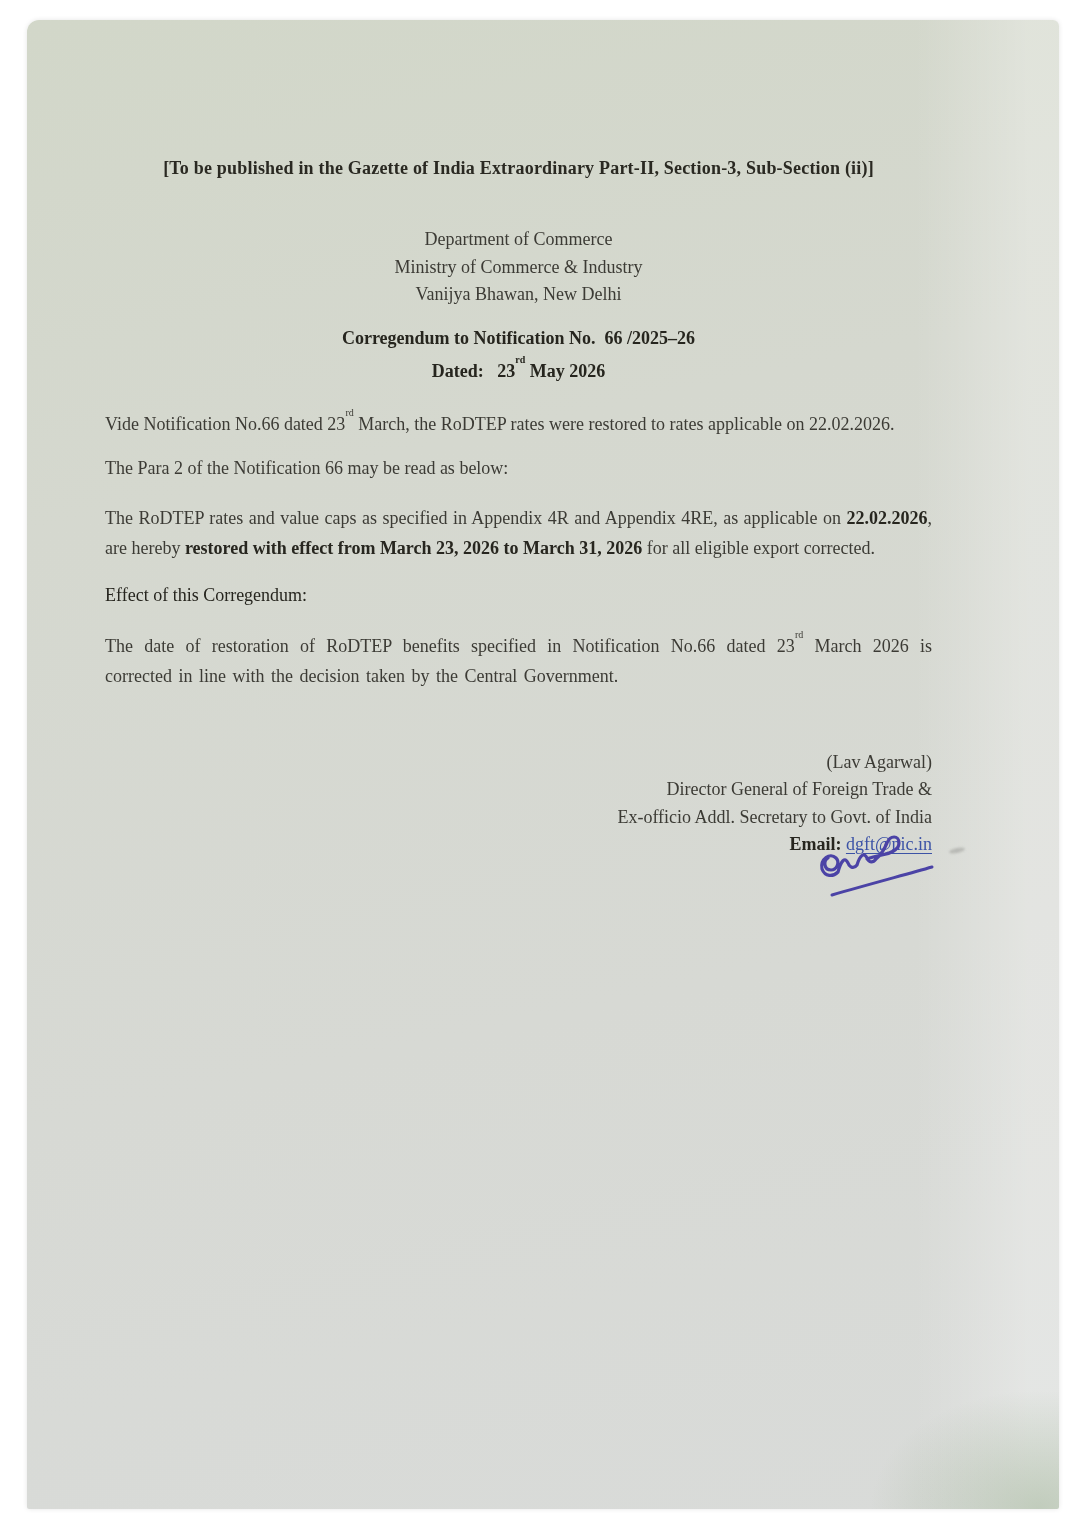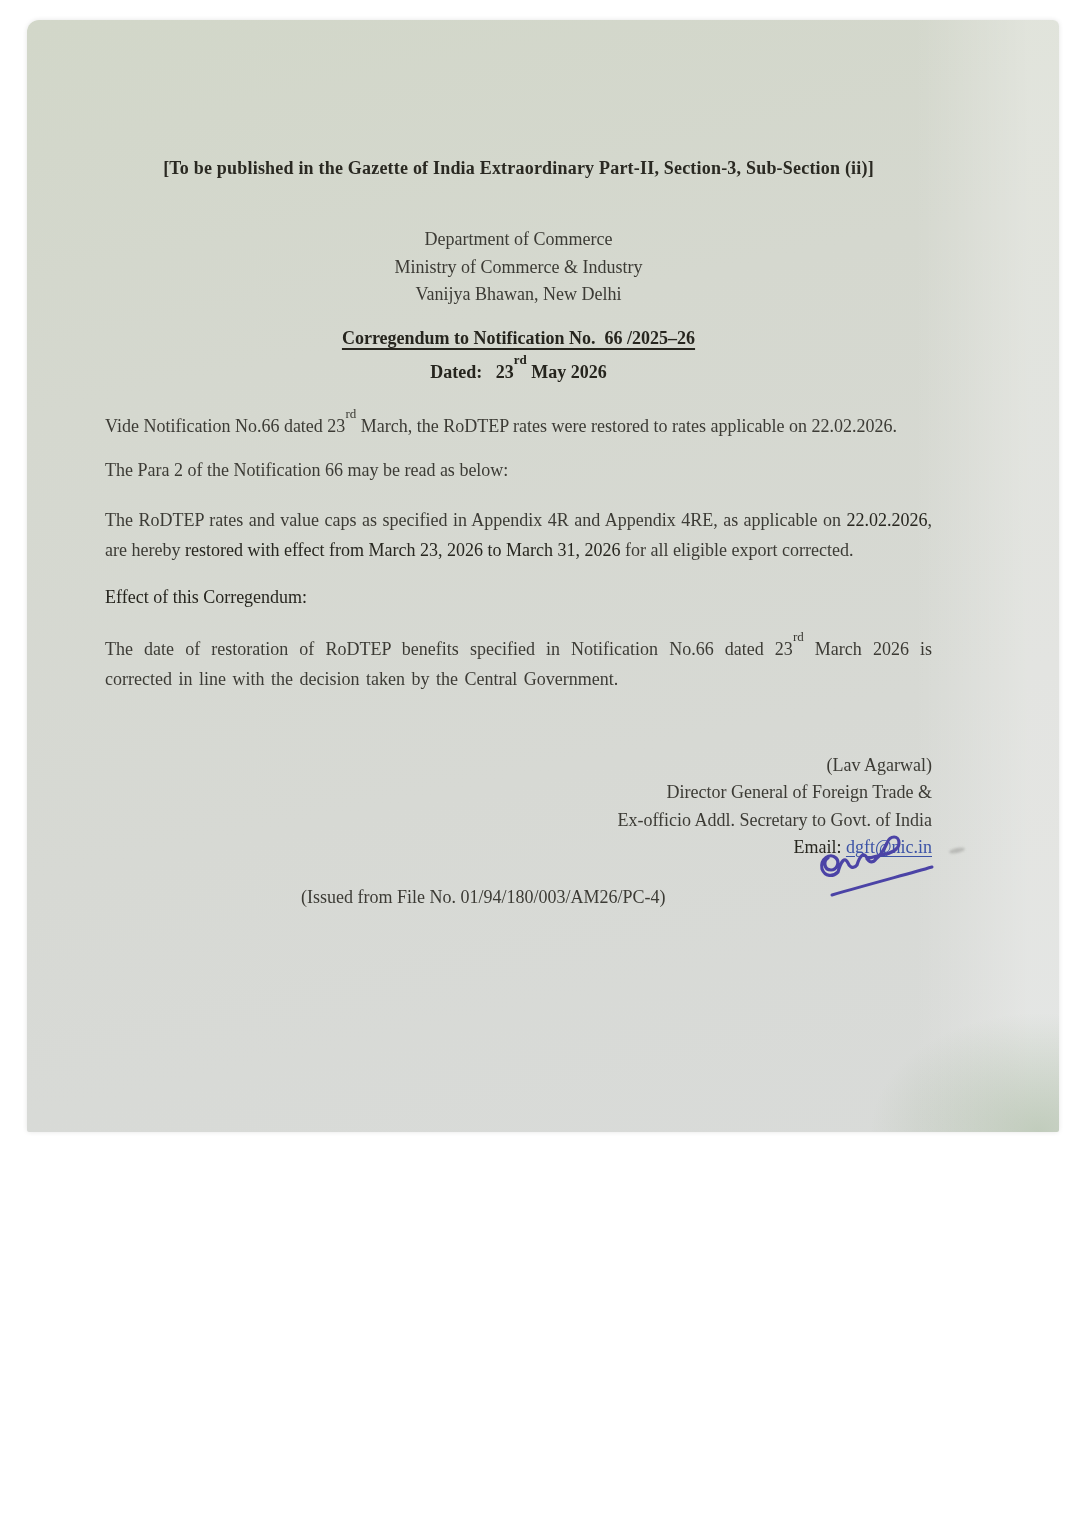--- a/index.html
+++ b/index.html
@@ -9,57 +9,56 @@
     height: 1536px;
     background: #ffffff;
     font-family: "Liberation Serif", serif;
     overflow: hidden;
   }
   .paper {
     position: absolute;
     left: 27px;
     top: 20px;
     width: 1032px;
-    height: 1112px;
+    height: 1489px;
     background:
       radial-gradient(240px 170px at 98% 100%, rgba(140,165,128,0.40), rgba(140,165,128,0) 70%),
       linear-gradient(90deg, rgba(255,255,255,0) 86%, rgba(255,255,255,0.30) 97%),
       linear-gradient(168deg, #d2d7c9 0%, #d5d8cf 30%, #d7d9d4 65%, #d9dbd9 100%);
     border-radius: 12px 6px 2px 2px;
     box-shadow: 0 0 5px rgba(0,0,0,0.10);
   }
   .content {
     position: relative;
     padding: 0 127px 0 78px;
     color: #3c3b35;
     font-size: 18px;
   }
   .t { white-space: pre-wrap; }
-  .bold { font-weight: normal; color: #27261f; }
+  .bold { font-weight: bold; color: #27261f; }
   .gazette {
     margin-top: 138px;
     text-align: center;
     font-weight: bold;
     color: #2a2922;
     letter-spacing: 0.2px;
   }
   .org-block {
     margin-top: 47px;
     text-align: center;
     line-height: 27.5px;
   }
   .title-line {
     margin-top: 16px;
     text-align: center;
     font-weight: bold;
     color: #26251e;
     line-height: 26px;
   }
   .title-line .u {
-    text-decoration: underline;
     text-underline-offset: 4px;
     text-decoration-thickness: 2px;
     text-align: center;
   }
   .dated-line {
     margin-top: 3px;
     text-align: center;
     font-weight: bold;
     color: #26251e;
     line-height: 26px;
@@ -73,21 +72,21 @@
   .para {
     text-align: justify;
     line-height: 30px;
   }
   .p-vide   { margin-top: 21px; }
   .p-read   { margin-top: 14px; }
   .p-rates  { margin-top: 20px; }
   .effect-h { margin-top: 19px; font-weight: normal; color: #26251e; line-height: 26px; }
   .p-effect { margin-top: 19px; word-spacing: 2px; }
   sup.ord {
-    font-size: 13px;
+    font-size: 10px;
     position: relative;
     top: -7px;
     letter-spacing: 0;
     margin-top: 31px;
   }
   .sig-block {
     margin-top: 58px;
     text-align: right;
     line-height: 27.5px;
   }
@@ -172,16 +171,15 @@
 
     <div class="sig-block">
       <div class="t">(Lav Agarwal)</div>
       <div class="t">Director General of Foreign Trade &amp;</div>
       <div class="t">Ex-officio Addl. Secretary to Govt. of India</div>
       <div>
         <span class="bold t">Email: </span><span class="email-link t">dgft@nic.in</span>
       </div>
     </div>
 
-    <div class="file-line t">(Issued from File No. 01/94/180/003/AM26/PC-4)</div>
 
   </div>
 </div>
 
 </body></html>

